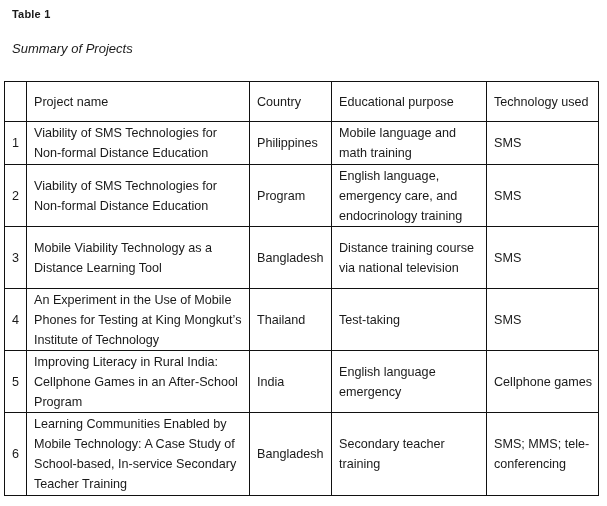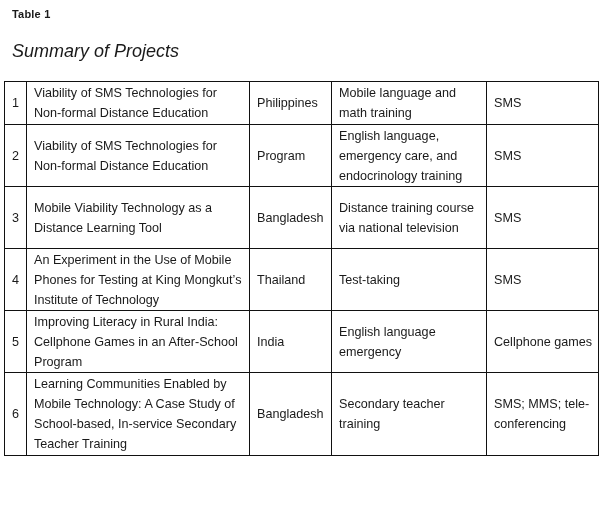--- a/index.html
+++ b/index.html
@@ -20,21 +20,21 @@
       left: 12px;
       top: 8px;
       font-size: 11px;
       font-weight: bold;
       letter-spacing: 0.2px;
     }
     .table-caption {
       position: absolute;
       left: 12px;
       top: 41px;
-      font-size: 18px;
+      font-size: 13px;
       font-style: italic;
       text-align: center;
     }
     table.summary {
       position: absolute;
       left: 4px;
       top: 81px;
       border-collapse: collapse;
       font-size: 12.6px;
       line-height: 20px;
@@ -71,20 +71,27 @@
 
 <table class="summary">
   <colgroup>
     <col class="c-num">
       <col class="c-name">
       <col class="c-country">
       <col class="c-purpose">
       <col class="c-tech">
   </colgroup>
   <tbody>
+      <tr class="hdr">
+    <th class="num"></th>
+    <th>Project name</th>
+    <th>Country</th>
+    <th>Educational purpose</th>
+    <th>Technology used</th>
+  </tr>
   <tr class="r1">
     <td class="num">1</td>
     <td>Viability of SMS Technologies for Non-formal Distance Education</td>
     <td>Philippines</td>
     <td>Mobile language and math training</td>
     <td>SMS</td>
   </tr>
   <tr class="r2">
     <td class="num">2</td>
     <td>Viability of SMS Technologies for Non-formal Distance Education</td>

